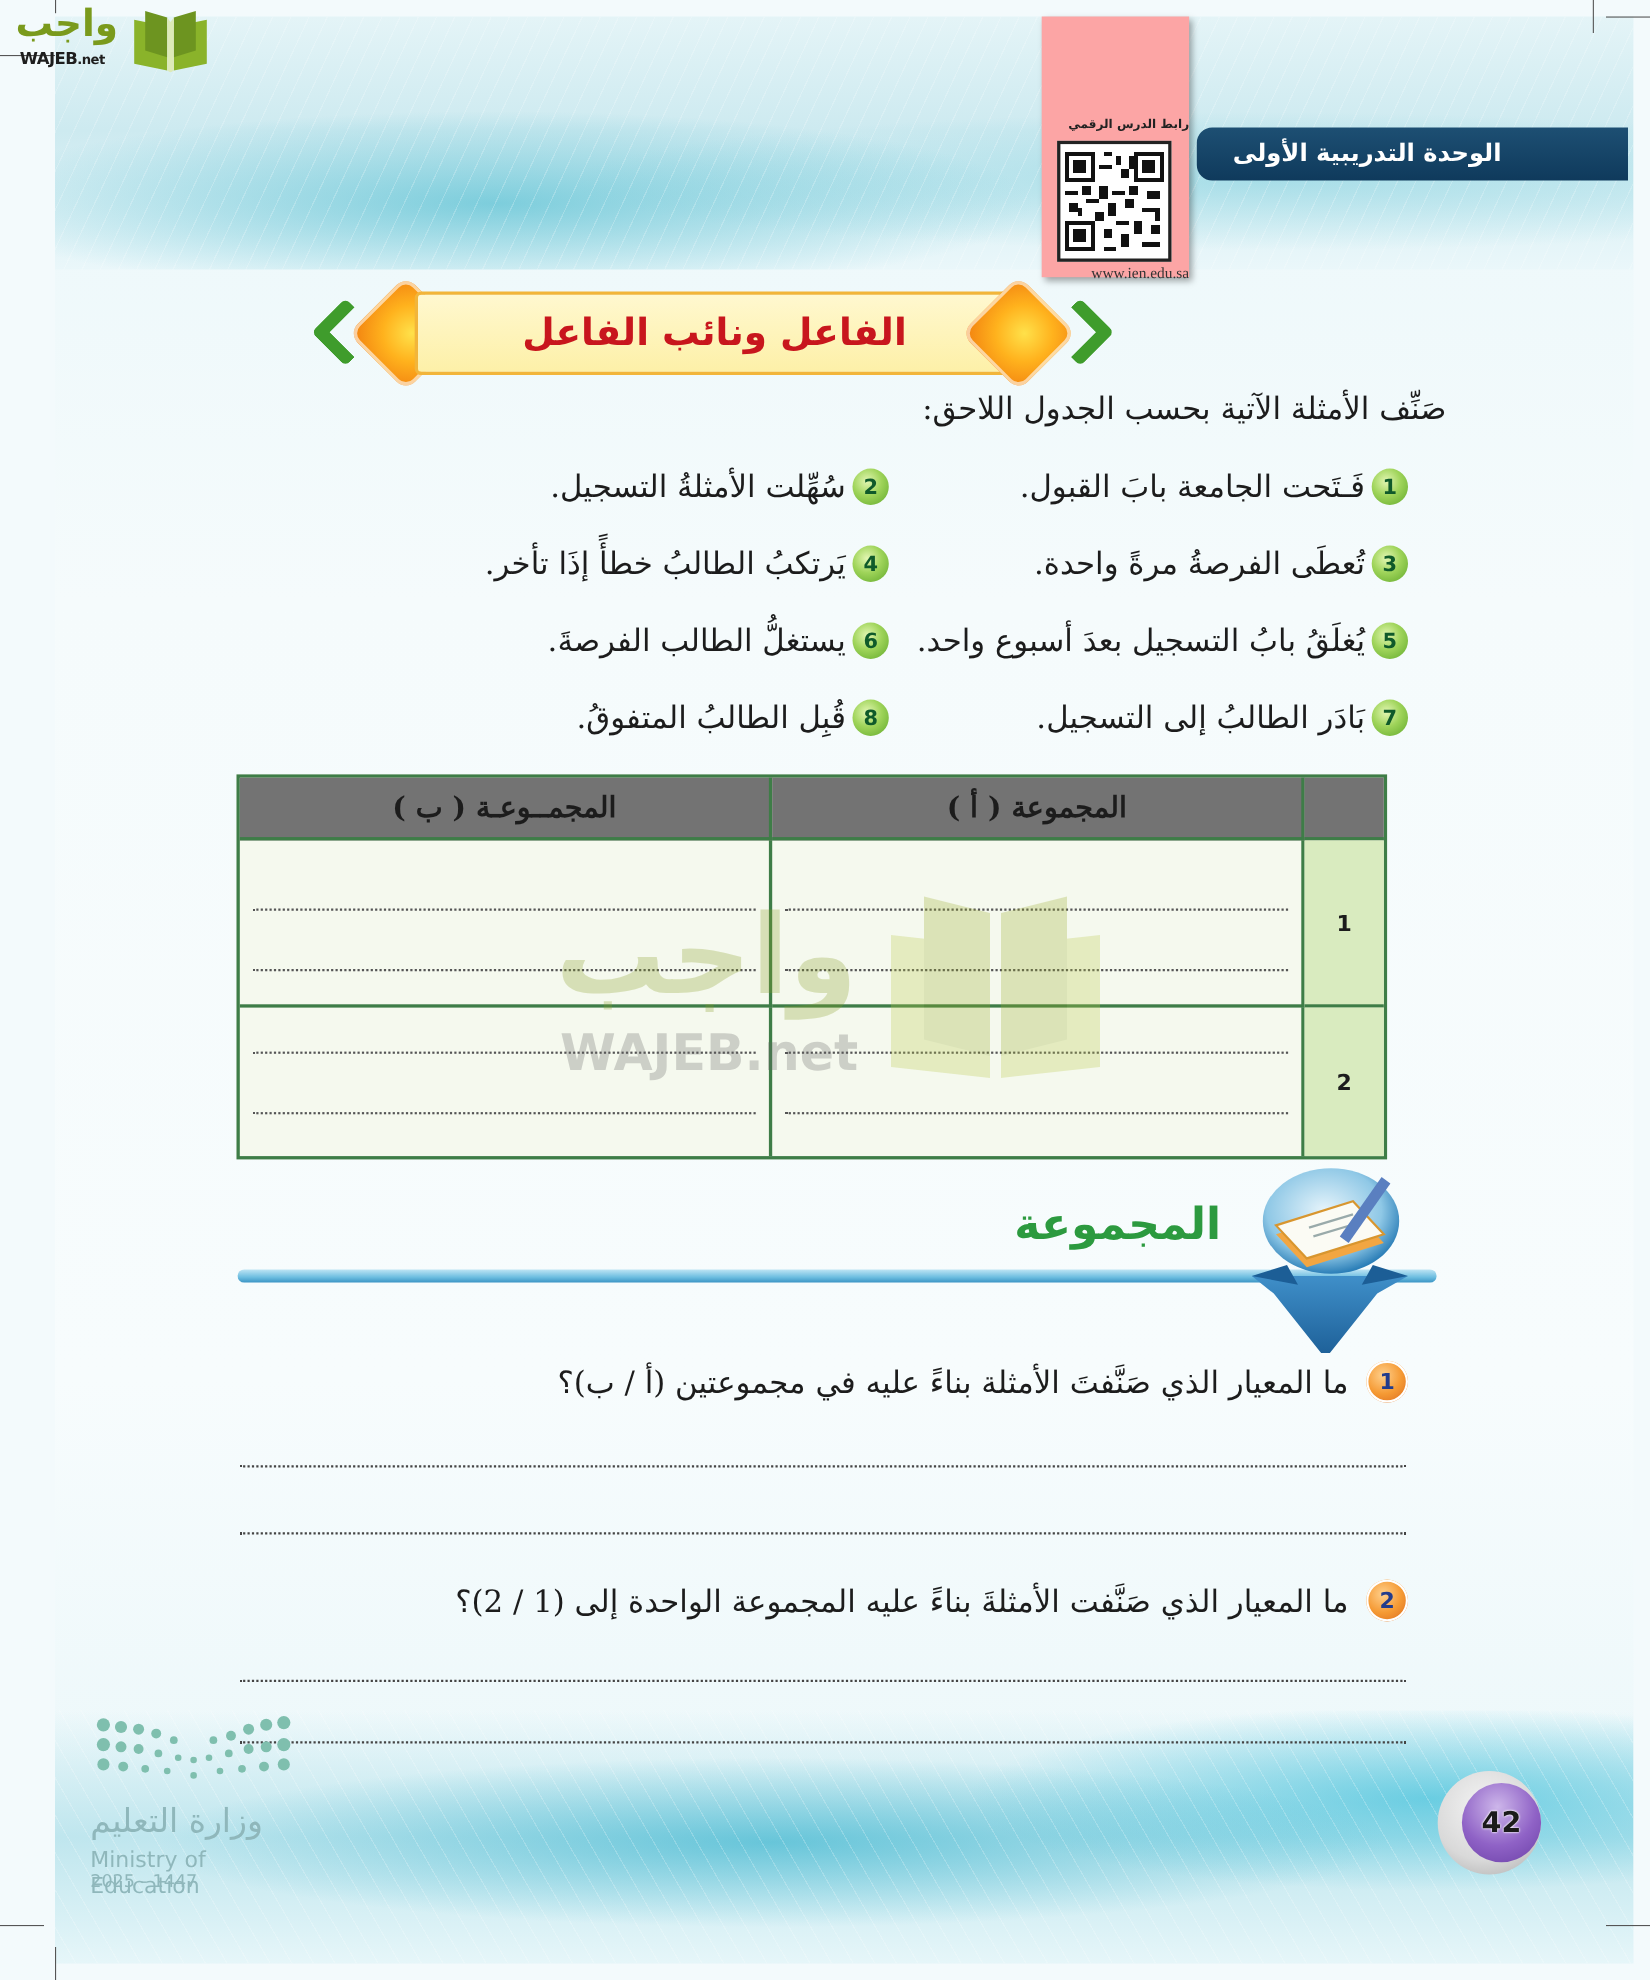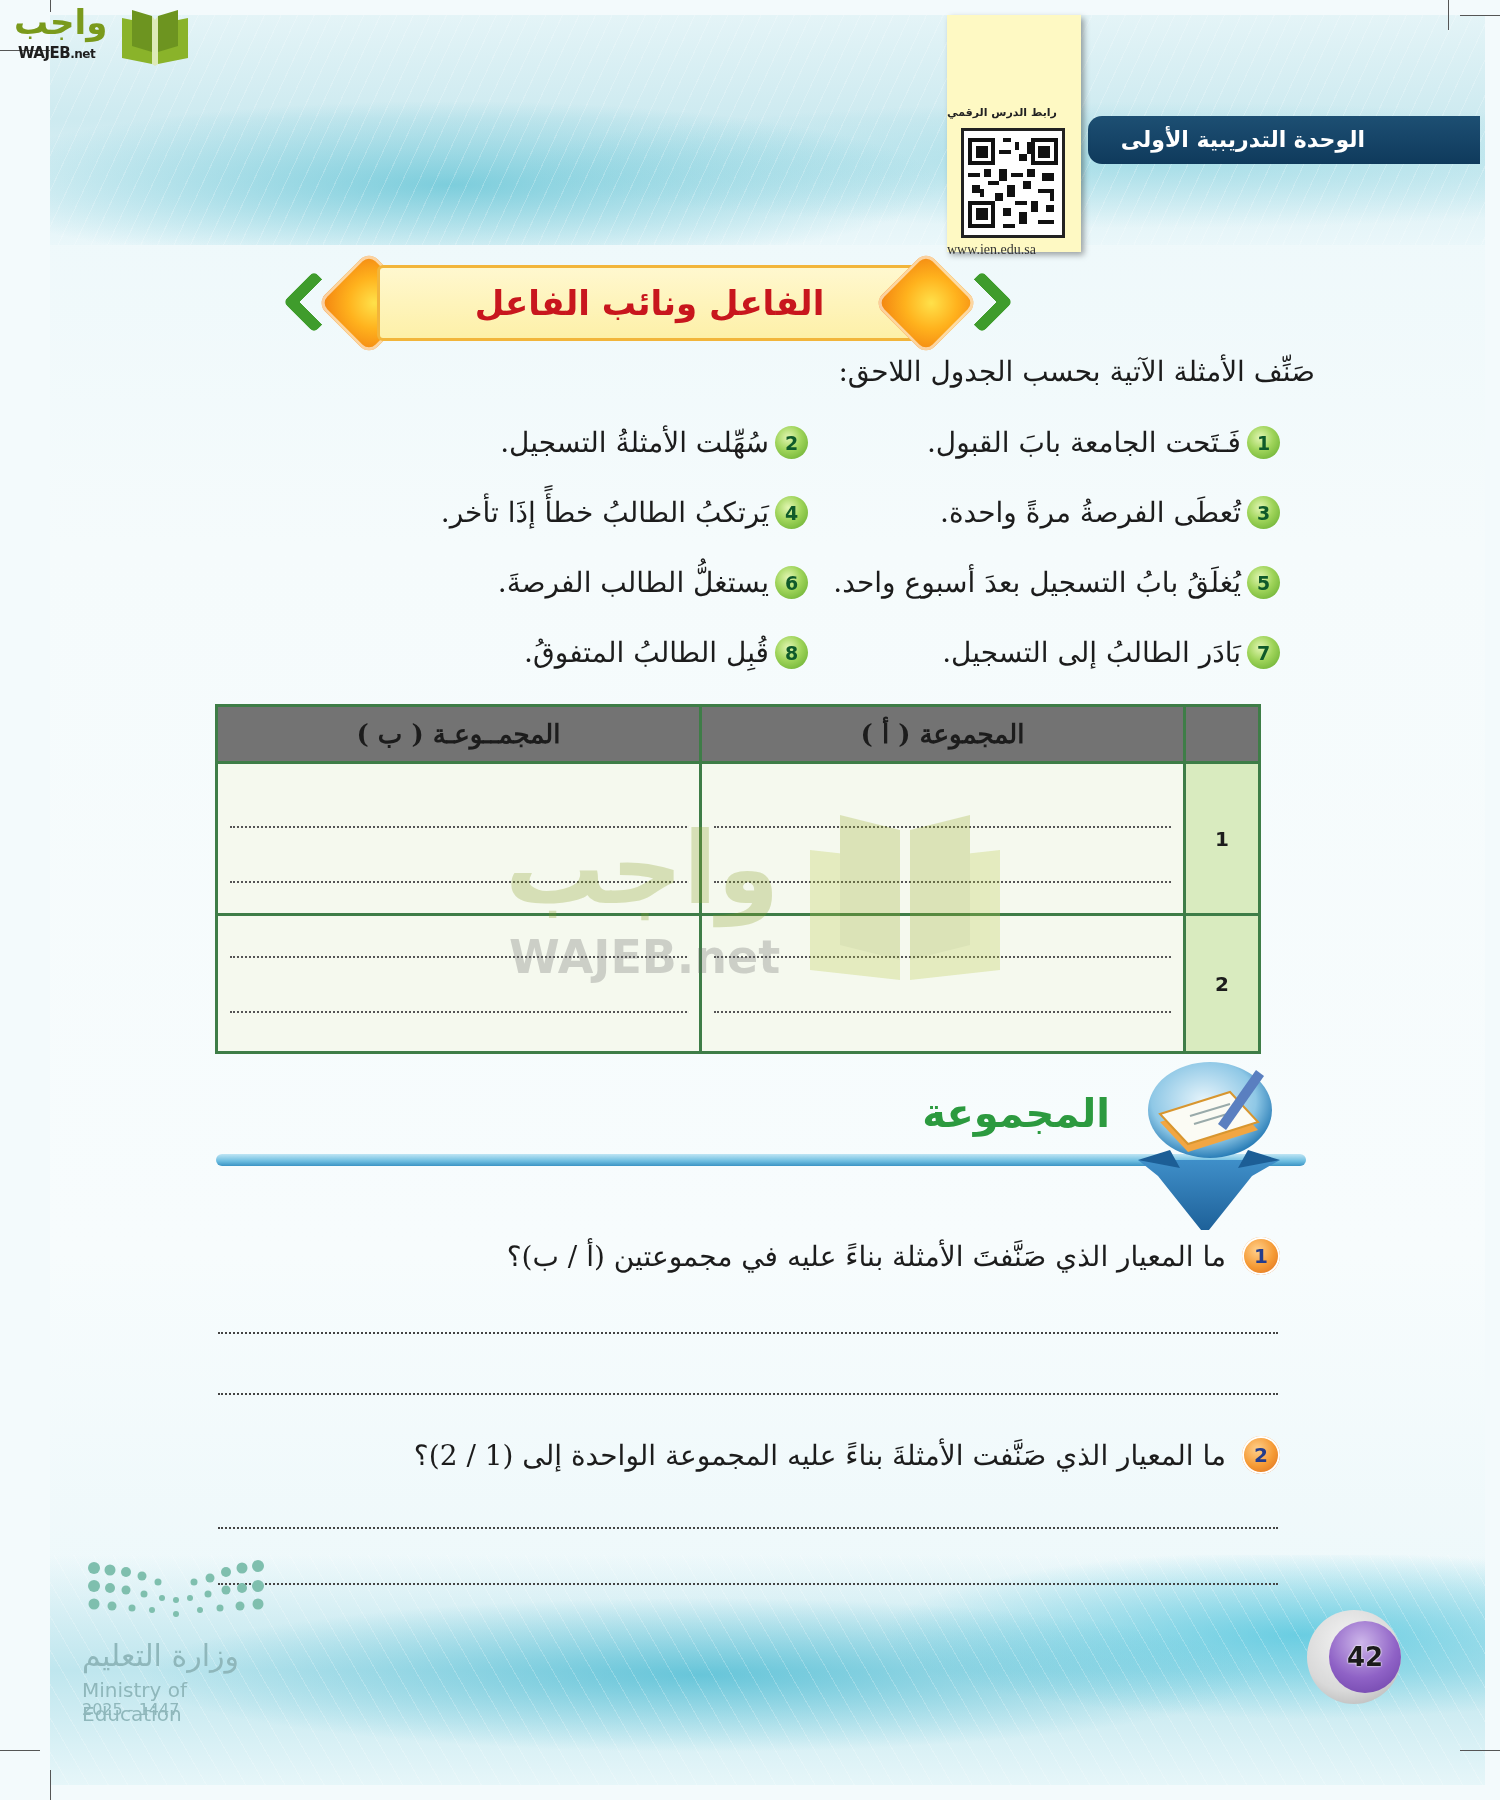--- a/index.html
+++ b/index.html
@@ -56,22 +56,22 @@
     position: absolute; left: 1088px; top: 116px; width: 392px; height: 48px;
     background: linear-gradient(180deg, #1d4f73 0%, #0f3a5c 100%);
     border-radius: 14px 0 0 14px;
     color: #fff; font-family: "DejaVu Sans", sans-serif; font-weight: bold; font-size: 22px;
     direction: rtl; text-align: right; padding-right: 115px; line-height: 48px;
   }
 
   
   .qr-card {
     position: absolute; left: 947px; top: 15px; width: 134px; height: 237px;
-    background: #fef9c3; box-shadow: 3px 3px 6px rgba(0,0,0,0.35);
-    text-align: left; direction: rtl;
+    background: #fca5a5; box-shadow: 3px 3px 6px rgba(0,0,0,0.35);
+    text-align: right; direction: rtl;
   }
   .qr-card .qr-label { position: absolute; top: 91px; left: 0; right: 0; font-family: "DejaVu Sans", sans-serif; font-size: 11px; font-weight: bold; color: #222; }
   .qr-card .qr-box { position: absolute; left: 14px; top: 113px; width: 104px; height: 110px; border: 3px solid #222; background: #fff; }
   .qr-card .qr-url { position: absolute; top: 227px; left: 0; right: 0; font-family: "Liberation Serif", serif; font-size: 14px; color: #333; direction: ltr; }
 
   
   .title-banner { position: absolute; left: 272px; top: 258px; width: 752px; height: 90px; }
   .title-banner .bar {
     position: absolute; left: 105px; top: 7px; width: 545px; height: 76px;
     background: linear-gradient(180deg, #fff8cf 0%, #fdf0a8 100%);

